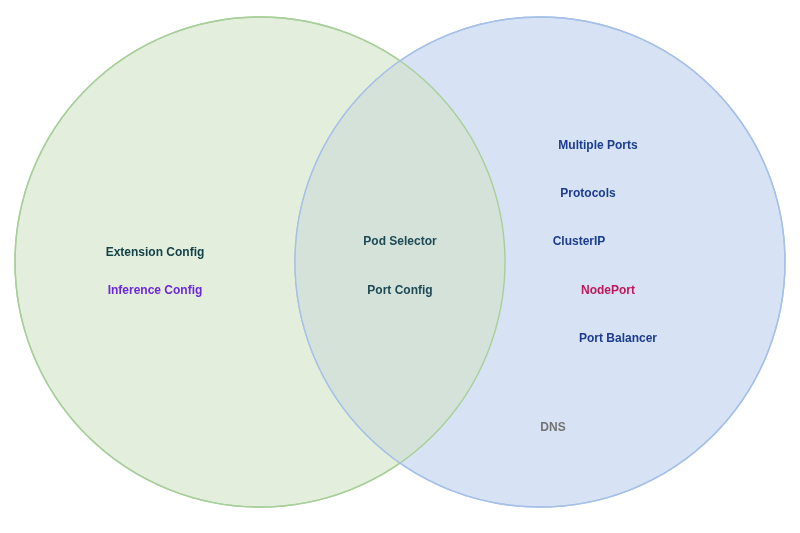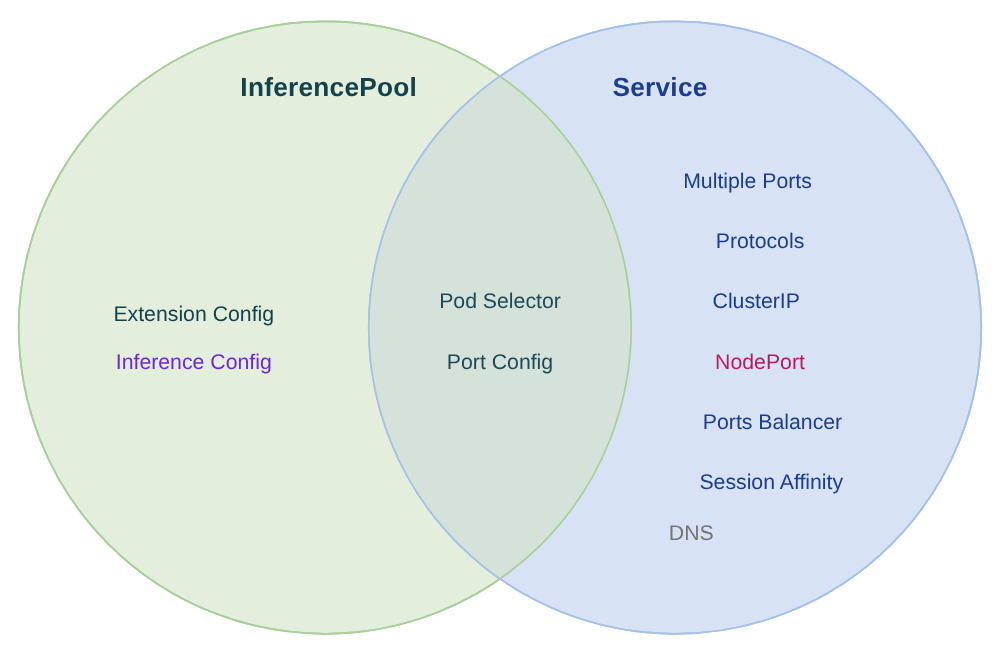--- a/index.html
+++ b/index.html
@@ -34,22 +34,22 @@
   .set-title {
     position: absolute;
     font-size: 21px;
     font-weight: bold;
     letter-spacing: 0.2px;
     white-space: nowrap;
     transform: translate(-50%, -50%);
   }
   .item {
     position: absolute;
-    font-size: 17px;
-    font-weight: normal;
+    font-size: 12px;
+    font-weight: bold;
     white-space: nowrap;
     transform: translate(-50%, -50%);
   }
   .left-text { color: #14424b; }
   .mid-text  { color: #1d4a56; }
   .right-text{ color: #1b3c8f; }
 </style>
 </head>
 <body>
 
@@ -69,32 +69,29 @@
     <g clip-path="url(#clip-left)">
       <circle id="circle-overlap" cx="540" cy="262" r="245" fill="#d5e2d9" stroke="none"></circle>
     </g>
 
     <circle id="circle-left-outline" cx="260" cy="262" r="245" fill="none" stroke="#a8cf9a" stroke-width="1.4"></circle>
     <circle id="circle-right-outline" cx="540" cy="262" r="245" fill="none" stroke="#a7c0e8" stroke-width="1.4"></circle>
   </svg>
 
   <div class="label-layer">
 
-    <div class="set-title left-text" id="title-left" style="left: 263px; top: 71px; color: rgb(20, 66, 75);">InferencePool</div>
 
-    <div class="set-title right-text" id="title-right" style="left: 528px; top: 71px; color: rgb(27, 60, 143);">Service</div>
 
     <div class="item left-text" id="left-item-0" style="left: 155px; top: 241px; color: rgb(20, 66, 75); margin-top: 11px;">Extension Config</div>
     <div class="item left-text" id="left-item-1" style="left: 155px; top: 290px; color: #6d28d9;">Inference Config</div>
 
     <div class="item mid-text" id="mid-item-0" style="left: 400px; top: 241px; color: rgb(29, 74, 86);">Pod Selector</div>
     <div class="item mid-text" id="mid-item-1" style="left: 400px; top: 290px; color: rgb(29, 74, 86);">Port Config</div>
 
     <div class="item right-text" id="right-item-0" style="left: 598px; top: 145px; color: rgb(27, 60, 143);">Multiple Ports</div>
-    <div class="item right-text" id="right-item-1" style="left: 608px; top: 193px; color: rgb(27, 60, 143);">Protocols</div>
-    <div class="item right-text" id="right-item-2" style="left: 605px; top: 241px; color: rgb(27, 60, 143);">ClusterIP</div>
+    <div class="item right-text" id="right-item-1" style="left: 588px; top: 193px; color: rgb(27, 60, 143);">Protocols</div>
+    <div class="item right-text" id="right-item-2" style="left: 579px; top: 241px; color: rgb(27, 60, 143);">ClusterIP</div>
     <div class="item right-text" id="right-item-3" style="left: 608px; top: 290px; color: #be185d;">NodePort</div>
-    <div class="item right-text" id="right-item-4" style="left: 618px; top: 338px; color: rgb(27, 60, 143);">Ports Balancer</div>
-    <div class="item right-text" id="right-item-5" style="left: 617px; top: 386px; color: rgb(27, 60, 143);">Session Affinity</div>
+    <div class="item right-text" id="right-item-4" style="left: 618px; top: 338px; color: rgb(27, 60, 143);">Port Balancer</div>
     <div class="item right-text" id="right-item-6" style="left: 553px; top: 427px; color: #737373;">DNS</div>
 
   </div>
 </div>
 
 </body></html>

